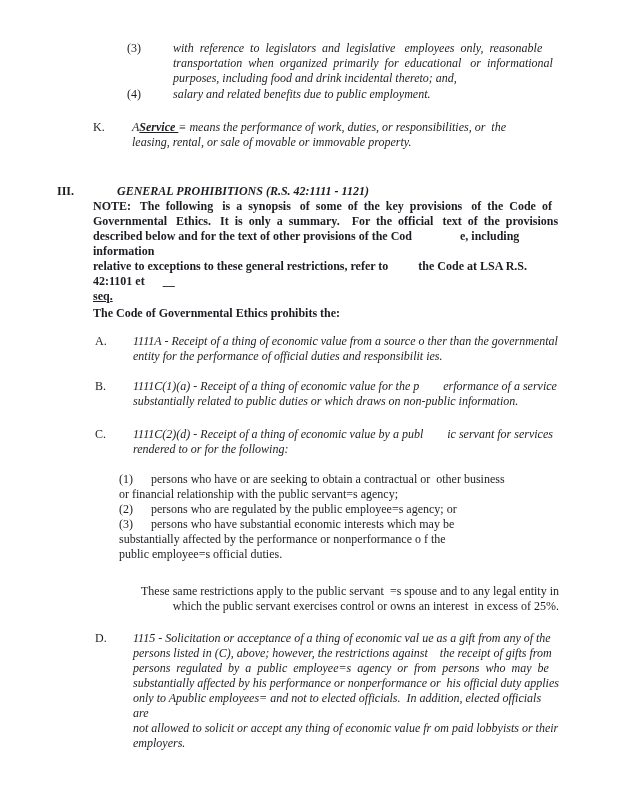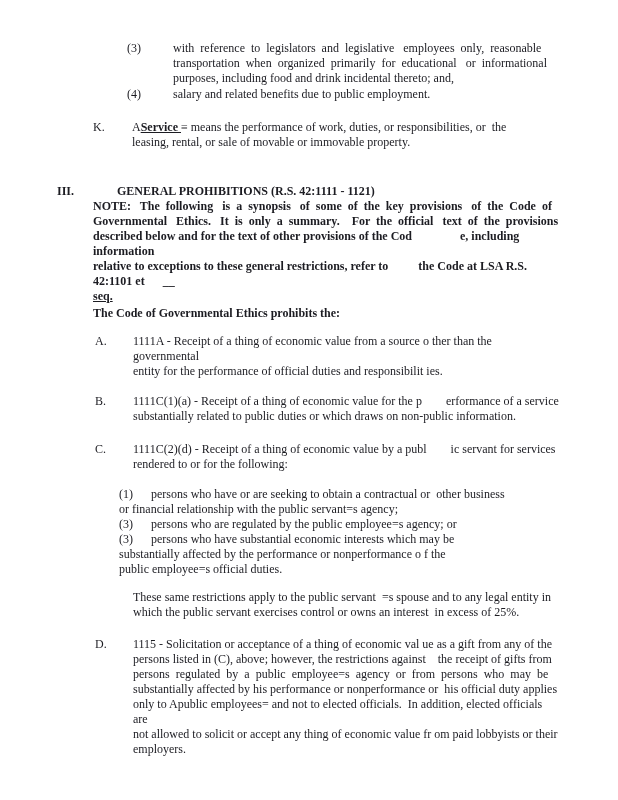--- a/index.html
+++ b/index.html
@@ -9,21 +9,21 @@
     background:#ffffff;
     color:#1c1c22;
     font-family:"Liberation Serif","DejaVu Serif",serif;
     font-size:12px;line-height:15px;
     padding-top:41px;
     box-sizing:border-box;
     overflow:hidden;
   }
   .row{display:flex;align-items:flex-start;}
   .lbl{flex:0 0 auto;white-space:pre;}
-  .txt{white-space:pre-wrap;}
+  .txt{white-space:pre-wrap;font-style:italic;}
   .b{font-weight:bold;}
   .u{text-decoration:underline;text-align:center;}
   
   .intro{margin-left:127px;}
   .intro .lbl{width:46px;}
   .intro .txt{width:384px;}
   
   .def-k{margin-left:93px;margin-top:18px;}
   .def-k .lbl{width:39px;}
   .def-k .txt{width:436px;}
@@ -38,21 +38,21 @@
   .item{margin-left:95px;}
   .item .lbl{width:38px;}
   .item .txt{width:426px;}
   .item-a{margin-top:13px;}
   .item-b{margin-top:15px;}
   .item-c{margin-top:18px;}
   .item-d{margin-top:17px;}
   
   .sub{margin-left:119px;width:426px;white-space:pre-wrap;}
   .sub-1{margin-top:15px;}
-  .same{margin-left:133px;margin-top:13px;width:426px;white-space:pre-wrap;}
+  .same{margin-left:133px;margin-top:22px;width:426px;white-space:pre-wrap;text-align:right;}
   .intro4{margin-top:1px;}
 </style>
 </head>
 <body>
 
 <div class="page">
 
   <div class="row intro">
     <div class="lbl">(3)</div>
     <div class="txt">with  reference  to  legislators  and  legislative   employees  only,  reasonable
@@ -95,21 +95,21 @@
   </div>
 
   <div class="row item item-c">
     <div class="lbl">C.</div>
     <div class="txt">1111C(2)(d) - Receipt of a thing of economic value by a publ        ic servant for services
 rendered to or for the following:</div>
   </div>
 
   <div class="sub sub-1">(1)      persons who have or are seeking to obtain a contractual or  other business
 or financial relationship with the public servant=s agency;</div>
-  <div class="sub">(3)      persons who are regulated by the public employee=s agency; or</div>
+  <div class="sub">(2)      persons who are regulated by the public employee=s agency; or</div>
   <div class="sub">(3)      persons who have substantial economic interests which may be
 substantially affected by the performance or nonperformance o f the
 public employee=s official duties.</div>
 
   <div class="same">These same restrictions apply to the public servant  =s spouse and to any legal entity in
 which the public servant exercises control or owns an interest  in excess of 25%.</div>
 
   <div class="row item item-d">
     <div class="lbl">D.</div>
     <div class="txt">1115 - Solicitation or acceptance of a thing of economic val ue as a gift from any of the

